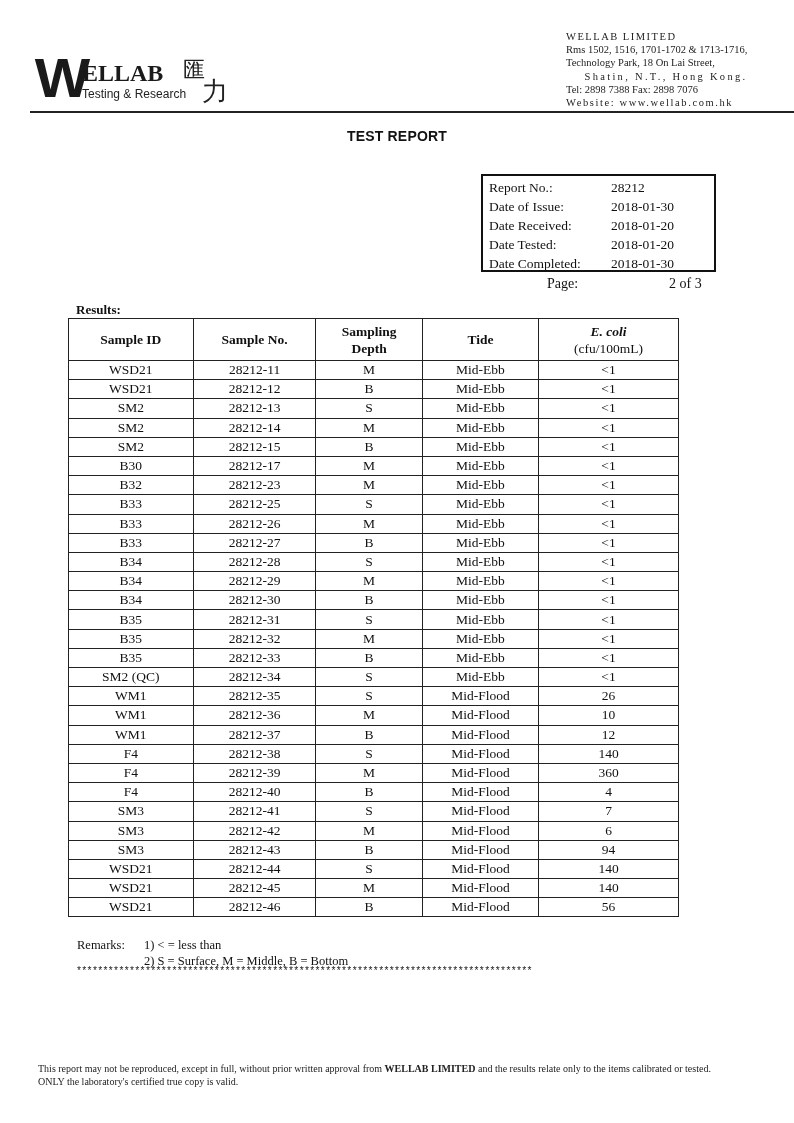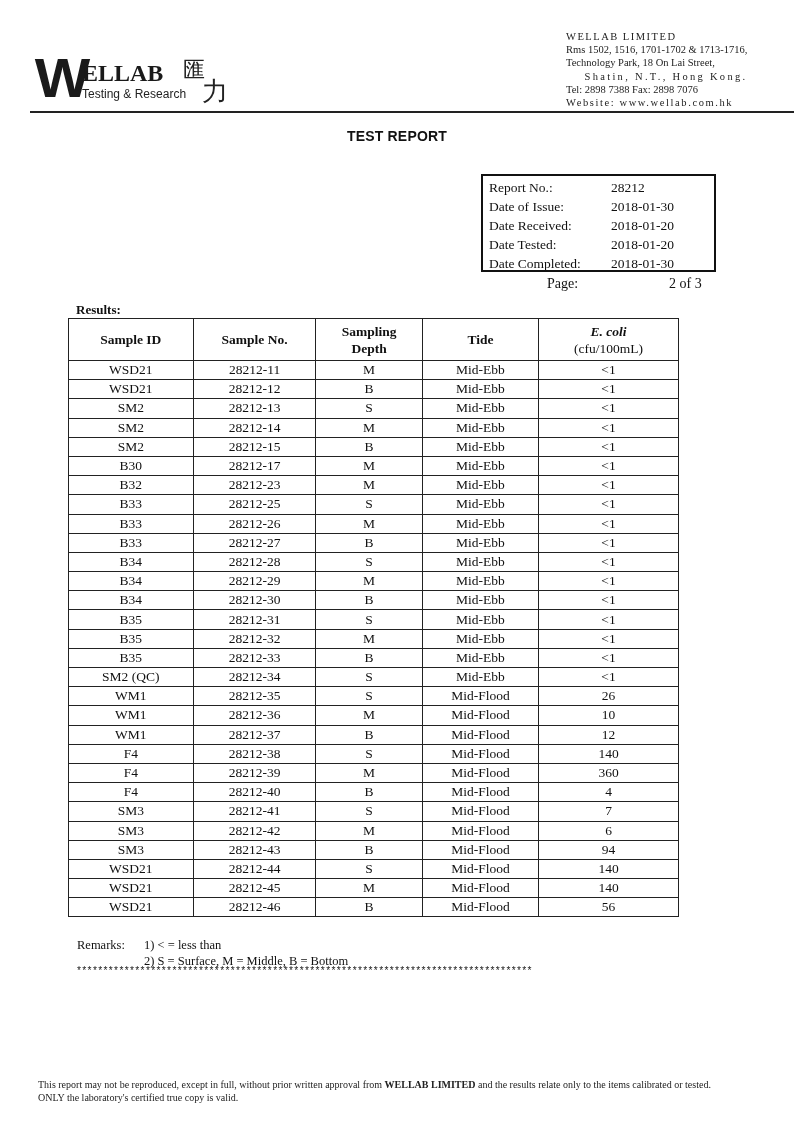--- a/index.html
+++ b/index.html
@@ -36,21 +36,21 @@
   table.results th .ecoli { font-style: italic; font-weight: bold; }
   table.results th .unit { font-weight: normal; }
   table.results td { height: 19.2px; line-height: 18px; padding: 0; }
   col.c1 { width: 135px; } col.c2 { width: 133px; } col.c3 { width: 113px; } col.c4 { width: 127px; } col.c5 { width: 149px; }
 
   .remarks { position: absolute; left: 77px; top: 937px; font-size: 12.5px; line-height: 16px; }
   .remarks .r-label { display: inline-block; width: 67px; }
   .remarks .indent { padding-left: 67px; text-align: right; }
   .stars { position: absolute; left: 76px; top: 966px; width: 650px; overflow: hidden; white-space: nowrap; font-family: "Liberation Mono", monospace; font-size: 10px; letter-spacing: -0.7px; line-height: 12px; color: #222; }
 
-  .footer { position: absolute; left: 38px; top: 1062px; width: 740px; font-size: 10px; line-height: 13px; color: #222; margin-top: 16px; }
+  .footer { position: absolute; left: 38px; top: 1062px; width: 740px; font-size: 10px; line-height: 13px; color: #222; }
   .footer .bold { font-weight: bold; }
 </style>
 </head>
 <body>
 
 <div class="logo">
   <span class="big-w">W</span>
   <span class="ellab">ELLAB</span>
   <span class="tagline">Testing &amp; Research</span>
   <span class="cjk1">匯</span>

